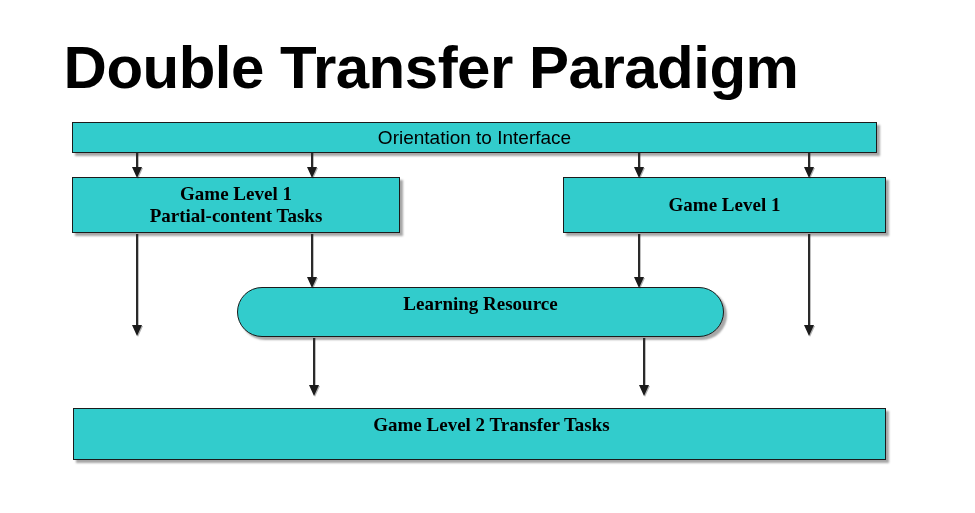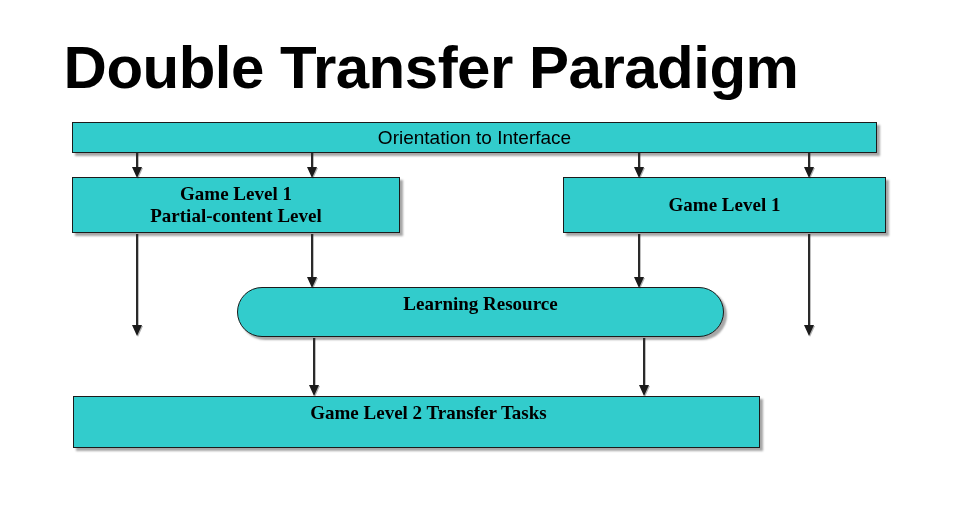--- a/index.html
+++ b/index.html
@@ -109,35 +109,35 @@
 
   <div id="diagram-title">Double Transfer Paradigm</div>
 
   <div class="node banner" style="left:72px; top:122px; width:805px; height:31px;">
     <span class="label">Orientation to Interface</span>
   </div>
 
   <div class="node serif centered" style="left:72px; top:177px; width:328px; height:56px;">
     <span>
       <span class="label">Game Level 1</span>
-      <span class="label">Partial-content Level</span>
+      <span class="label">Partial-content Tasks</span>
     </span>
   </div>
 
   <div class="node serif centered" style="left:563px; top:177px; width:323px; height:56px;">
     <span>
       <span class="label">Game Level 1</span>
     </span>
   </div>
 
   <div class="node serif top-aligned" style="left:237px; top:287px; width:487px; height:50px;border-radius:25px;">
     <span class="label">Learning Resource</span>
   </div>
 
-  <div class="node serif top-aligned" style="left:73px; top:396px; width:687px; height:52px;padding-left:24px;">
+  <div class="node serif top-aligned" style="left:73px; top:408px; width:813px; height:52px;padding-left:24px;">
     <span class="label">Game Level 2 Transfer Tasks</span>
   </div>
 
   <div class="arrow" style="left:134px; top:153px; width:10px; height:25px;">
     <div class="shaft" style="height:14px;"></div>
     <div class="head"></div>
   </div>
 
   <div class="arrow" style="left:309px; top:153px; width:10px; height:25px;">
     <div class="shaft" style="height:14px;"></div>

